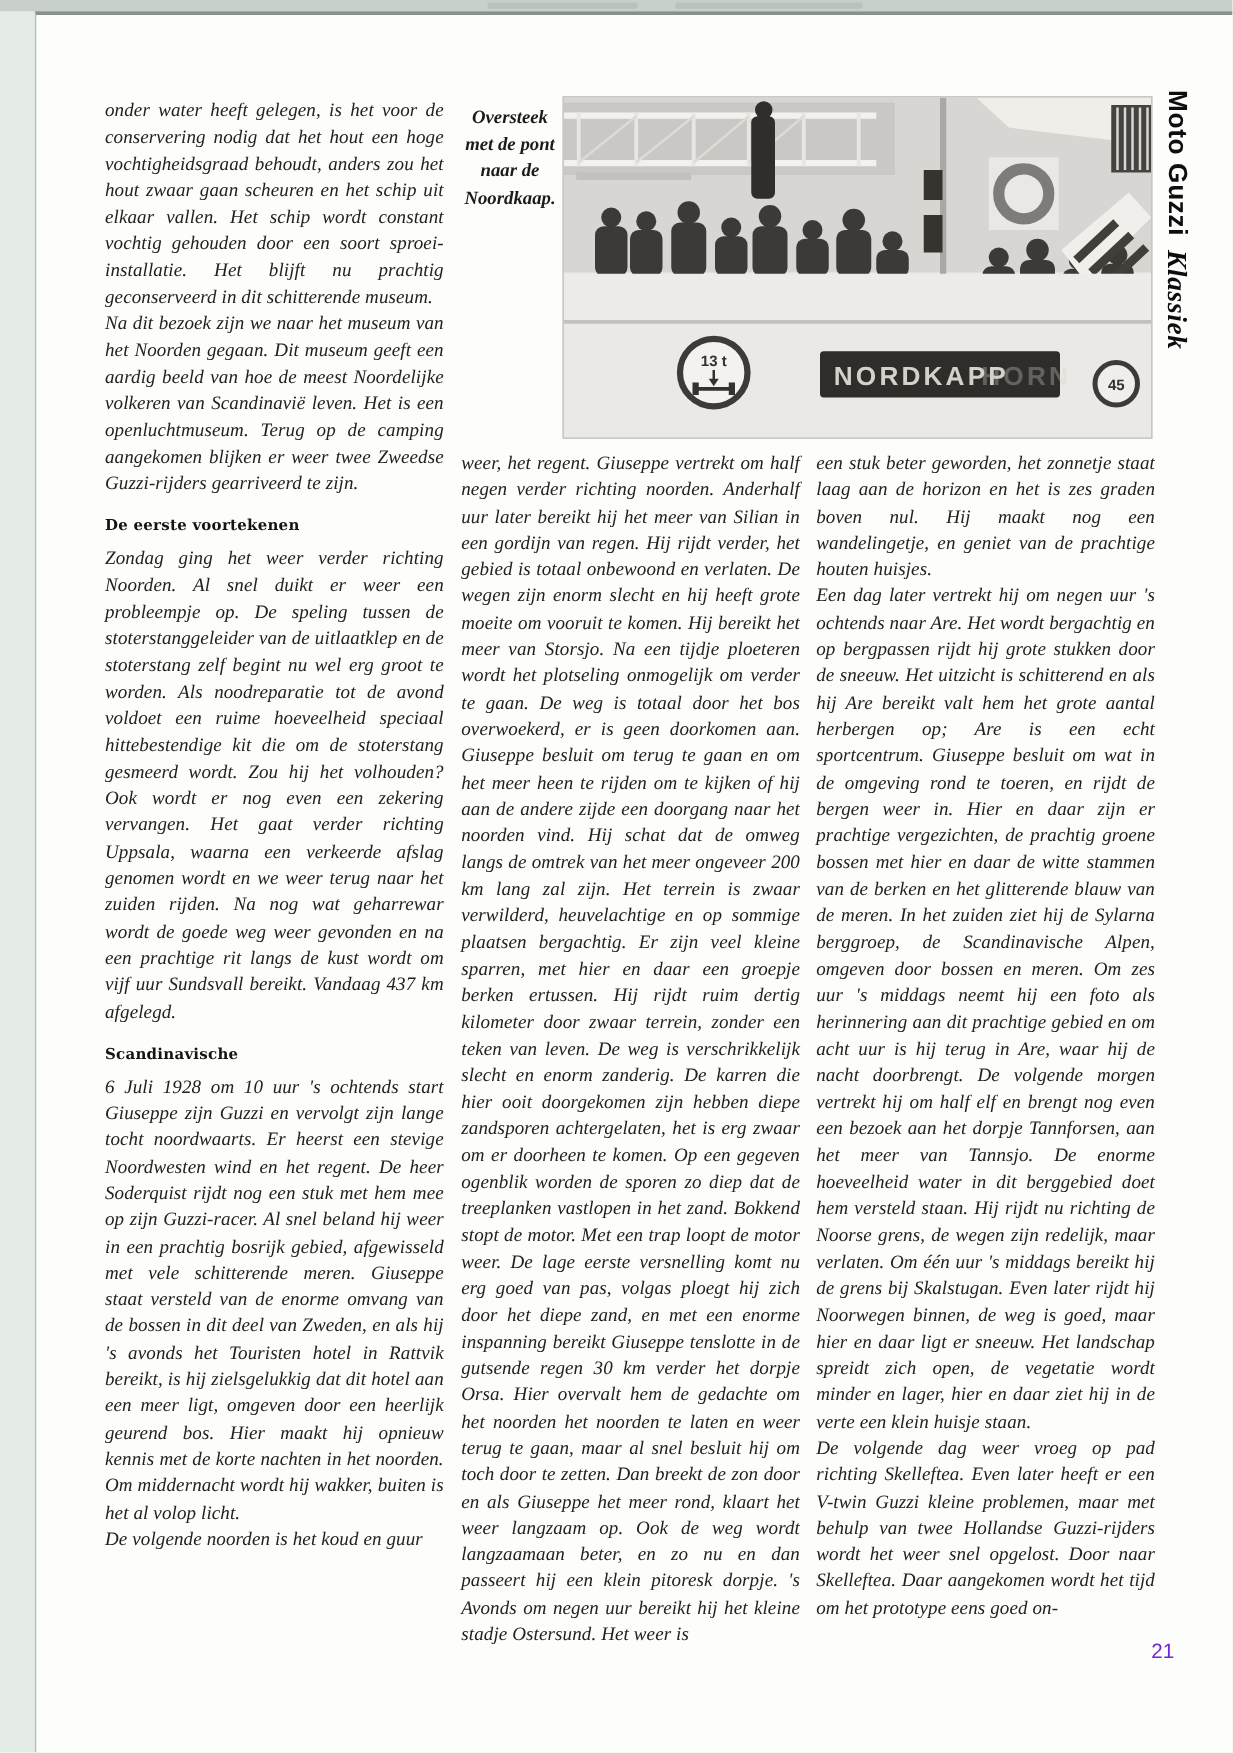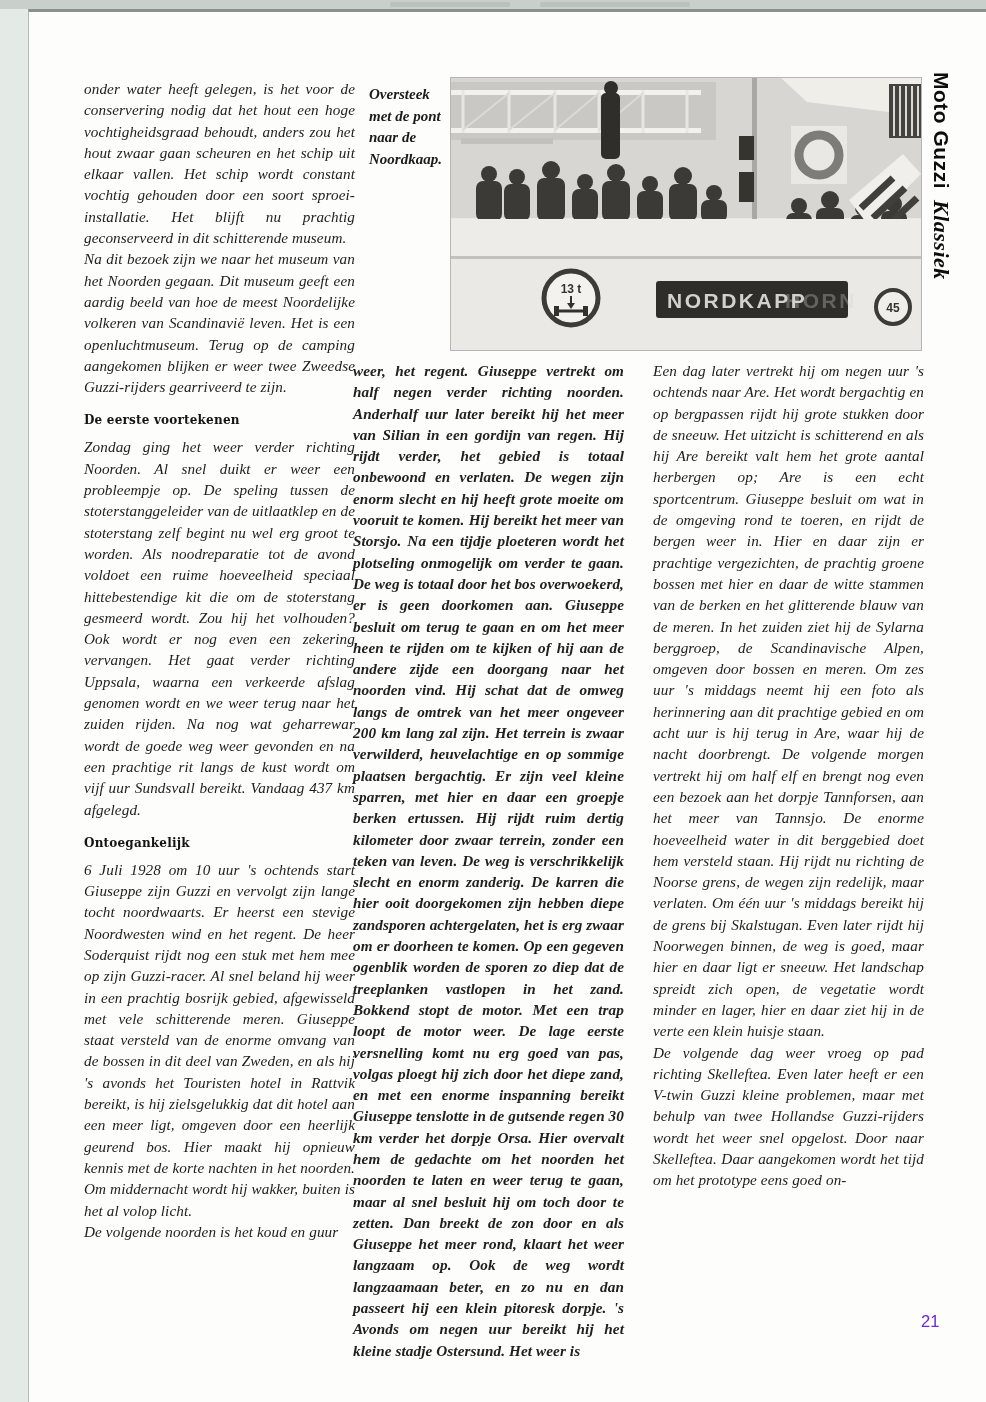--- a/index.html
+++ b/index.html
@@ -40,20 +40,21 @@
     font-weight: bold; color: #141414;
     font-family: "DejaVu Serif", serif;
     text-align: left; letter-spacing: .2px;
   }
   .col p.after-gap { }
   .photo-caption {
     position: absolute; left: 340px; top: 72px; width: 78px;
     font-style: italic; font-weight: bold;
     font-size: 15px; line-height: 21.5px; color: #1b1b1b;
     white-space: pre-line;
+    text-align: center;
   }
   .photo-frame {
     position: absolute; left: 422px; top: 66px; width: 470px; height: 272px;
     outline: 1px solid #b7b6b2;
   }
   .sidebar-title {
     position: absolute; left: 899px; top: 60px; height: 300px;
     writing-mode: vertical-rl;
     color: #0d0d0d;
     white-space: nowrap;
@@ -67,39 +68,39 @@
     font-weight: bold; font-style: italic; font-size: 22px;
     margin-top: 7px; letter-spacing: .5px;
   }
   .page-number {
     position: absolute; left: 892px; top: 1300px;
     font-family: "Liberation Sans", sans-serif;
     font-size: 16.5px; color: #6d28d9; font-weight: normal;
   }
   
   #col-left   { left: 55px;  top: 66px;  }
-  #col-middle { left: 324px; top: 348px; font-weight: bold; }
+  #col-middle { left: 340px; top: 348px; }
   #col-right  { left: 624px; top: 348px; }
 </style>
 </head>
 <body>
 
 <div class="scan-top-band">
   <div class="scan-smudge" style="left:390px; width:120px;"></div>
   <div class="scan-smudge" style="left:540px; width:150px;"></div>
 </div>
 
 <div class="page">
 
   <div class="col" id="col-left">
     <p>onder water heeft gelegen, is het voor de conservering nodig dat het hout een hoge vochtigheidsgraad behoudt, anders zou het hout zwaar gaan scheuren en het schip uit elkaar vallen. Het schip wordt constant vochtig gehouden door een soort sproei-installatie. Het blijft nu prachtig geconserveerd in dit schitterende museum.</p>
     <p>Na dit bezoek zijn we naar het museum van het Noorden gegaan. Dit museum geeft een aardig beeld van hoe de meest Noordelijke volkeren van Scandinavië leven. Het is een openluchtmuseum. Terug op de camping aangekomen blijken er weer twee Zweedse Guzzi-rijders gearriveerd te zijn.</p>
     <h3 class="heading">De eerste voortekenen</h3>
     <p>Zondag ging het weer verder richting Noorden. Al snel duikt er weer een probleempje op. De speling tussen de stoterstanggeleider van de uitlaatklep en de stoterstang zelf begint nu wel erg groot te worden. Als noodreparatie tot de avond voldoet een ruime hoeveelheid speciaal hittebestendige kit die om de stoterstang gesmeerd wordt. Zou hij het volhouden? Ook wordt er nog even een zekering vervangen. Het gaat verder richting Uppsala, waarna een verkeerde afslag genomen wordt en we weer terug naar het zuiden rijden. Na nog wat geharrewar wordt de goede weg weer gevonden en na een prachtige rit langs de kust wordt om vijf uur Sundsvall bereikt. Vandaag 437 km afgelegd.</p>
-    <h3 class="heading">Ontoegankelijk</h3>
+    <h3 class="heading">Scandinavische</h3>
     <p class="ital">6 Juli 1928 om 10 uur 's ochtends start Giuseppe zijn Guzzi en vervolgt zijn lange tocht noordwaarts. Er heerst een stevige Noordwesten wind en het regent. De heer Soderquist rijdt nog een stuk met hem mee op zijn Guzzi-racer. Al snel beland hij weer in een prachtig bosrijk gebied, afgewisseld met vele schitterende meren. Giuseppe staat versteld van de enorme omvang van de bossen in dit deel van Zweden, en als hij 's avonds het Touristen hotel in Rattvik bereikt, is hij zielsgelukkig dat dit hotel aan een meer ligt, omgeven door een heerlijk geurend bos. Hier maakt hij opnieuw kennis met de korte nachten in het noorden. Om middernacht wordt hij wakker, buiten is het al volop licht.</p>
     <p class="ital">De volgende noorden is het koud en guur</p>
   </div>
 
   <div class="photo-caption">Oversteek
 met de pont
 naar de
 Noordkaap.</div>
 
   <div class="photo-frame">
@@ -220,20 +221,21 @@
         <text x="442" y="234" font-family="Liberation Sans, sans-serif" font-size="12" font-weight="bold" fill="#33322f" text-anchor="middle">45</text>
       </g>
     </svg>
   </div>
 
   <div class="col" id="col-middle">
     <p class="ital">weer, het regent. Giuseppe vertrekt om half negen verder richting noorden. Anderhalf uur later bereikt hij het meer van Silian in een gordijn van regen. Hij rijdt verder, het gebied is totaal onbewoond en verlaten. De wegen zijn enorm slecht en hij heeft grote moeite om vooruit te komen. Hij bereikt het meer van Storsjo. Na een tijdje ploeteren wordt het plotseling onmogelijk om verder te gaan. De weg is totaal door het bos overwoekerd, er is geen doorkomen aan. Giuseppe besluit om terug te gaan en om het meer heen te rijden om te kijken of hij aan de andere zijde een doorgang naar het noorden vind. Hij schat dat de omweg langs de omtrek van het meer ongeveer 200 km lang zal zijn. Het terrein is zwaar verwilderd, heuvelachtige en op sommige plaatsen bergachtig. Er zijn veel kleine sparren, met hier en daar een groepje berken ertussen. Hij rijdt ruim dertig kilometer door zwaar terrein, zonder een teken van leven. De weg is verschrikkelijk slecht en enorm zanderig. De karren die hier ooit doorgekomen zijn hebben diepe zandsporen achtergelaten, het is erg zwaar om er doorheen te komen. Op een gegeven ogenblik worden de sporen zo diep dat de treeplanken vastlopen in het zand. Bokkend stopt de motor. Met een trap loopt de motor weer. De lage eerste versnelling komt nu erg goed van pas, volgas ploegt hij zich door het diepe zand, en met een enorme inspanning bereikt Giuseppe tenslotte in de gutsende regen 30 km verder het dorpje Orsa. Hier overvalt hem de gedachte om het noorden het noorden te laten en weer terug te gaan, maar al snel besluit hij om toch door te zetten. Dan breekt de zon door en als Giuseppe het meer rond, klaart het weer langzaam op. Ook de weg wordt langzaamaan beter, en zo nu en dan passeert hij een klein pitoresk dorpje. 's Avonds om negen uur bereikt hij het kleine stadje Ostersund. Het weer is</p>
   </div>
 
   <div class="col" id="col-right">
+    <p class="ital">een stuk beter geworden, het zonnetje staat laag aan de horizon en het is zes graden boven nul. Hij maakt nog een wandelingetje, en geniet van de prachtige houten huisjes.</p>
     <p class="ital">Een dag later vertrekt hij om negen uur 's ochtends naar Are. Het wordt bergachtig en op bergpassen rijdt hij grote stukken door de sneeuw. Het uitzicht is schitterend en als hij Are bereikt valt hem het grote aantal herbergen op; Are is een echt sportcentrum. Giuseppe besluit om wat in de omgeving rond te toeren, en rijdt de bergen weer in. Hier en daar zijn er prachtige vergezichten, de prachtig groene bossen met hier en daar de witte stammen van de berken en het glitterende blauw van de meren. In het zuiden ziet hij de Sylarna berggroep, de Scandinavische Alpen, omgeven door bossen en meren. Om zes uur 's middags neemt hij een foto als herinnering aan dit prachtige gebied en om acht uur is hij terug in Are, waar hij de nacht doorbrengt. De volgende morgen vertrekt hij om half elf en brengt nog even een bezoek aan het dorpje Tannforsen, aan het meer van Tannsjo. De enorme hoeveelheid water in dit berggebied doet hem versteld staan. Hij rijdt nu richting de Noorse grens, de wegen zijn redelijk, maar verlaten. Om één uur 's middags bereikt hij de grens bij Skalstugan. Even later rijdt hij Noorwegen binnen, de weg is goed, maar hier en daar ligt er sneeuw. Het landschap spreidt zich open, de vegetatie wordt minder en lager, hier en daar ziet hij in de verte een klein huisje staan.</p>
     <p class="after-gap">De volgende dag weer vroeg op pad richting Skelleftea. Even later heeft er een V-twin Guzzi kleine problemen, maar met behulp van twee Hollandse Guzzi-rijders wordt het weer snel opgelost. Door naar Skelleftea. Daar aangekomen wordt het tijd om het prototype eens goed on-</p>
   </div>
 
   <div class="sidebar-title">
     <span class="sans">Moto Guzzi</span>
     <span class="serif">Klassiek</span>
   </div>
 
   <div class="page-number">21</div>

